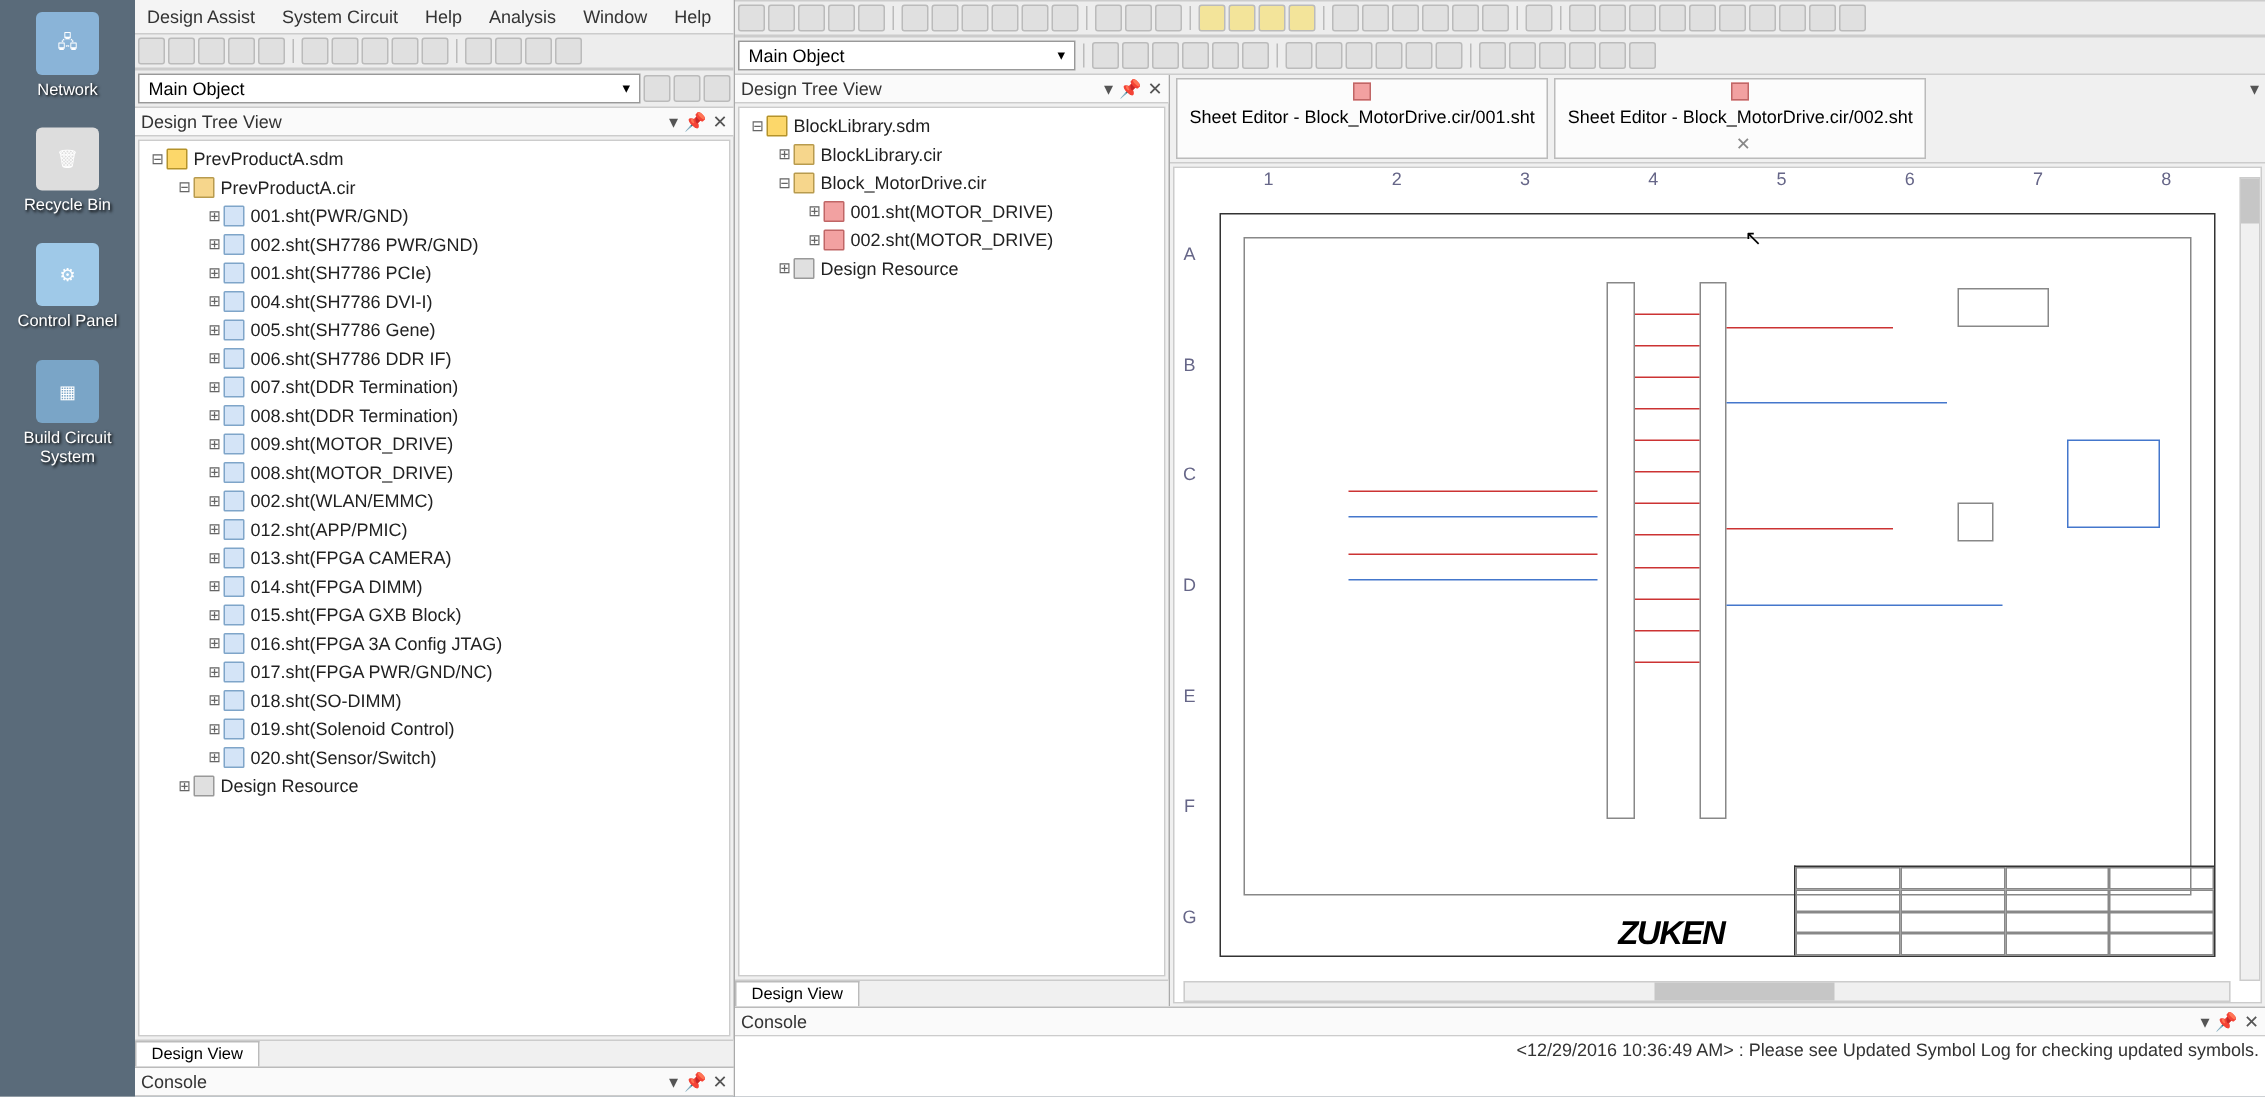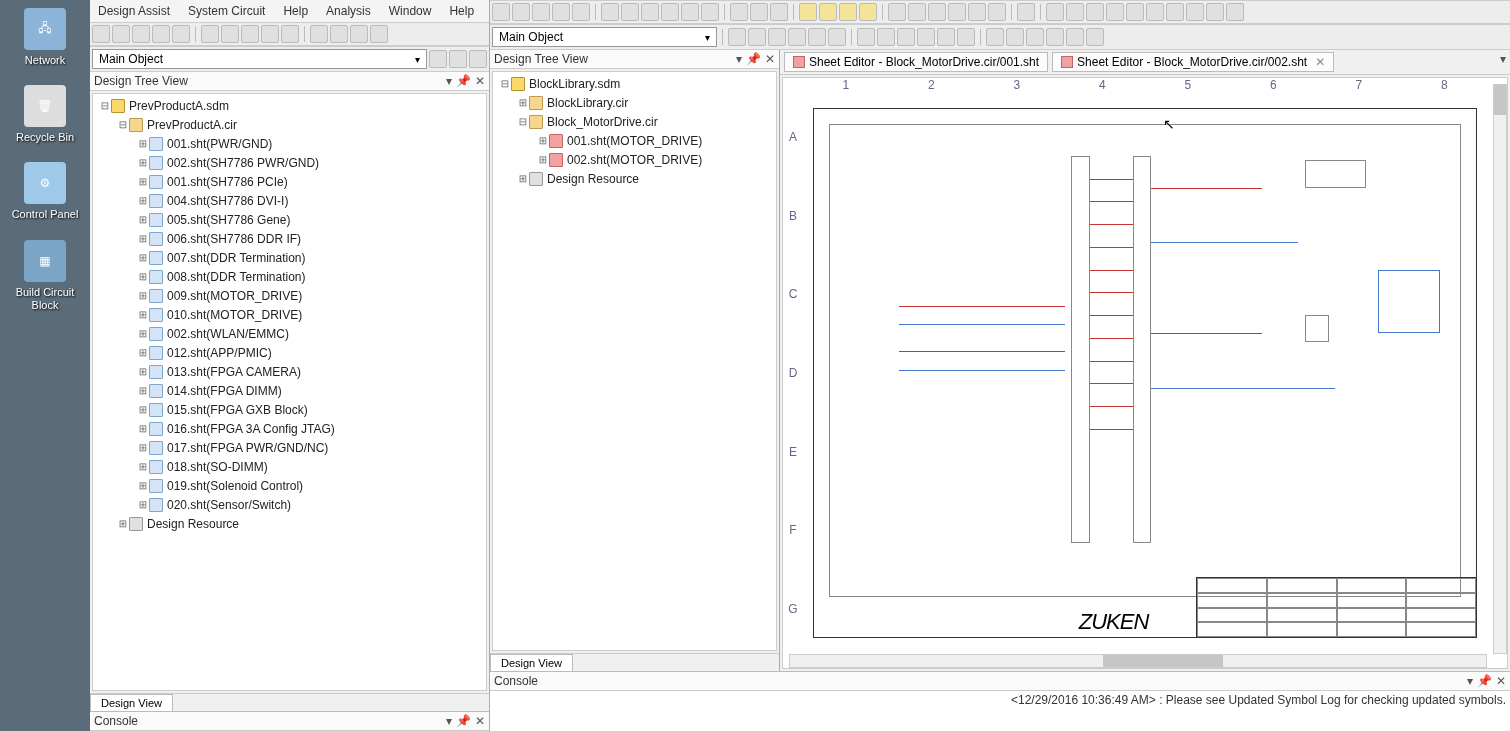--- a/index.html
+++ b/index.html
@@ -30,35 +30,35 @@
 .tree .txt { color:#222; }
 .tab-bar { background:#f0f0f0; display:flex; border-top:1px solid #ccc;}
 .tab { padding:2px 10px; border:1px solid #bbb; border-bottom:none; background:#fff; font-size:11px; margin-right:2px;}
 .tab.inactive { background:#e8e8e8;}
 .console { background:#f4f4f4; border-top:1px solid #bbb;text-align:right; }
 .console .body { background:#fff; padding:2px 4px; font-size:11px; color:#333; overflow:auto; height:20px;}
 .right-work { flex:1; display:flex; overflow:hidden; }
 .right-left { width:290px; display:flex; flex-direction:column; border-right:1px solid #aaa; }
 .right-main { flex:1; display:flex; flex-direction:column; }
 .editor-tabs { display:flex; background:#f0f0f0; border-bottom:1px solid #ccc; padding:2px 4px; gap:4px; font-size:11px; }
-.etab { padding:2px 8px; border:1px solid #bbb; background:#fcfcfc; display:flex; align-items:center; gap:4px;}
+.etab { padding:2px 8px; border:1px solid #bbb; background:#fcfcfc; display:flex; align-items:center; gap:4px;flex-direction:column;}
 .etab .ico { width:12px; height:12px; background:#f2a1a1; border:1px solid #c06666;}
 .etab .x { color:#888; margin-left:4px; }
 .canvas-wrap { flex:1; background:#fff; position:relative; overflow:hidden; border:1px solid #ccc; margin:2px;}
 .ruler-h { position:absolute; top:0; left:20px; right:20px; height:20px; display:flex; justify-content:space-around; font-size:11px; color:#668;}
 .ruler-v { position:absolute; top:20px; left:0; width:20px; bottom:20px; display:flex; flex-direction:column; justify-content:space-around; align-items:center; font-size:11px; color:#668;}
 .sheet-frame { position:absolute; top:30px; left:30px; right:30px; bottom:30px; border:1px solid #333; background:#fff;}
 .sheet-frame .inner { position:absolute; inset:15px 15px 40px 15px; border:1px solid #888; overflow:hidden;}
 .schematic { position:absolute; inset:8px; }
 .chip { position:absolute; background:#fff; border:1px solid #888; }
 .wire { position:absolute; background:#cc3333; height:1px; }
 .wire.blue { background:#4477cc; }
 .title-block { position:absolute; right:0; bottom:0; width:280px; height:60px; border-top:1px solid #333; border-left:1px solid #333; display:grid; grid-template-columns:repeat(4,1fr); grid-template-rows:repeat(4,1fr);}
 .title-block div { border:1px solid #888; font-size:7px;}
-.logo { position:absolute; bottom:2px; left:40%; font-weight:normal; font-style:italic; font-size:22px; letter-spacing:-1px;}
+.logo { position:absolute; bottom:2px; left:40%; font-weight:bold; font-style:italic; font-size:22px; letter-spacing:-1px;}
 .scrollbar-h { position:absolute; bottom:0; left:6px; right:20px; height:14px; background:#f0f0f0; border:1px solid #ccc; display:flex;}
 .scrollbar-h .thumb { width:120px; height:100%; background:#c6c6c6; margin-left:45%;}
 .scrollbar-v { position:absolute; top:6px; right:0; bottom:14px; width:14px; background:#f0f0f0; border:1px solid #ccc; display:flex; flex-direction:column;}
 .scrollbar-v .thumb { height:30px; width:100%; background:#c6c6c6; margin-top:0px;}
 .cursor { position:absolute; top:38px; left:380px; font-size:14px; filter:drop-shadow(0 0 1px #fff);}
 </style>
 </head>
 <body>
 
 <div class="desktop">
@@ -69,21 +69,21 @@
   <div class="d-icon">
     <div class="ico" style="background:#ddd;">🗑</div>
     <div class="lbl">Recycle Bin</div>
   </div>
   <div class="d-icon">
     <div class="ico" style="background:#9fc9e8;">⚙</div>
     <div class="lbl">Control Panel</div>
   </div>
   <div class="d-icon">
     <div class="ico" style="background:#7aa5c7;">▦</div>
-    <div class="lbl">Build Circuit Block</div>
+    <div class="lbl">Build Circuit System</div>
   </div>
 </div>
 
 <div class="main">
 
   <div class="win-left">
     <div class="menubar">
       <span>Design Assist</span>
       <span>System Circuit</span>
       <span>Help</span>
@@ -179,21 +179,21 @@
             <span class="txt">008.sht(DDR Termination)</span>
           </div>
           <div class="row" style="padding-left: 44px;">
             <span class="exp">⊞</span>
             <span class="tico sheet"></span>
             <span class="txt">009.sht(MOTOR_DRIVE)</span>
           </div>
           <div class="row" style="padding-left: 44px;">
             <span class="exp">⊞</span>
             <span class="tico sheet"></span>
-            <span class="txt">010.sht(MOTOR_DRIVE)</span>
+            <span class="txt">008.sht(MOTOR_DRIVE)</span>
           </div>
           <div class="row" style="padding-left: 44px;">
             <span class="exp">⊞</span>
             <span class="tico sheet"></span>
             <span class="txt">002.sht(WLAN/EMMC)</span>
           </div>
           <div class="row" style="padding-left: 44px;">
             <span class="exp">⊞</span>
             <span class="tico sheet"></span>
             <span class="txt">012.sht(APP/PMIC)</span>

